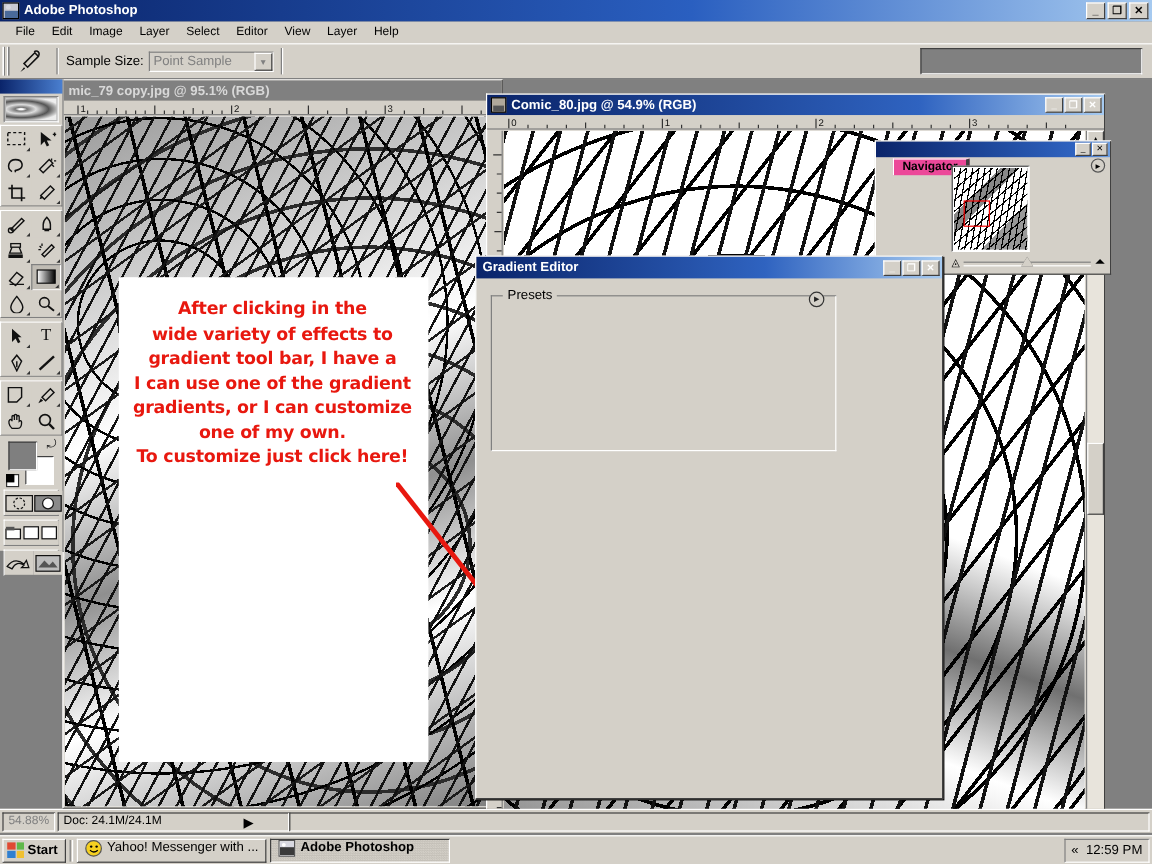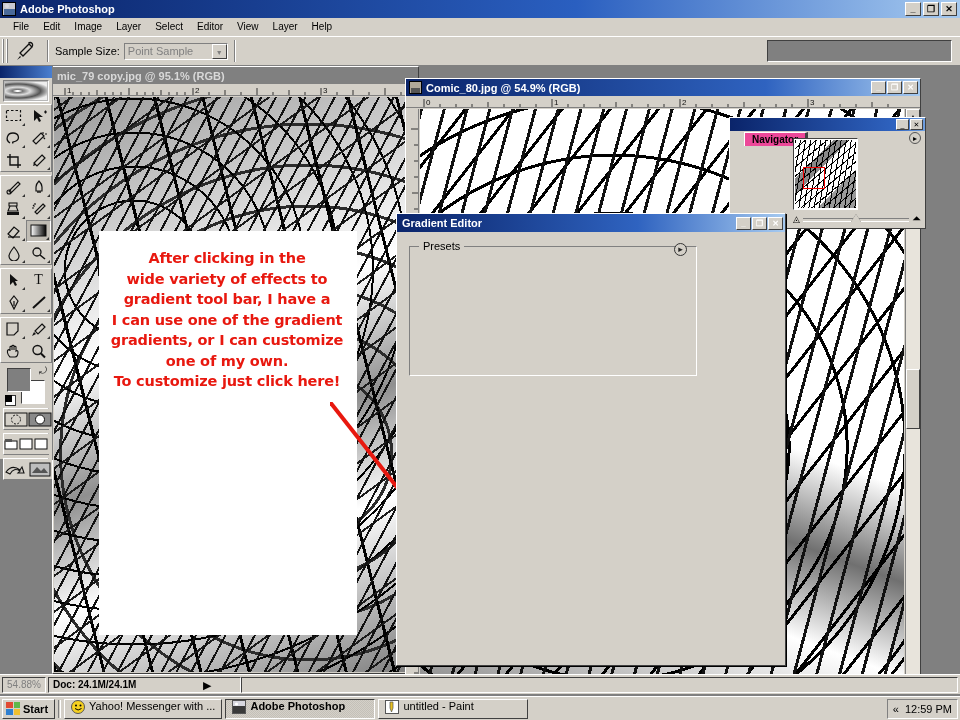--- a/index.html
+++ b/index.html
@@ -342,21 +342,21 @@
   }
   #zoombox {
     width:44px;height:16px;margin:0 2px 0 2px;background:#d4d0c8;color:#808080;font-size:10px;
     line-height:14px;text-align:center;
     border-top:1px solid #404040;border-left:1px solid #404040;
     border-right:1px solid #fff;border-bottom:1px solid #fff;
   }
   #docinfo {
     width:193px;height:16px;background:#d4d0c8;font-size:10px;line-height:14px;padding-left:4px;
     border-top:1px solid #404040;border-left:1px solid #404040;
-    border-right:1px solid #fff;border-bottom:1px solid #fff;font-weight:bold;
+    border-right:1px solid #fff;border-bottom:1px solid #fff;
   }
   #statusgrow { flex:1; height:16px; margin-right:2px; background:#d4d0c8;
     border-top:1px solid #404040;border-left:1px solid #404040;
     border-right:1px solid #fff;border-bottom:1px solid #fff; }
   #statusarrow { position:absolute; left:203px; top:4px; font-size:11px; color:#000; }
 
   #taskbar {
     position:absolute; left:0; top:696px; width:960px; height:24px; background:#d4d0c8;
     border-top:1px solid #fff; display:flex; align-items:center; gap:3px; padding:0 2px;
   }
@@ -1123,29 +1123,20 @@
       <span class="taskico" style="background:#ffffff;position:relative;overflow:hidden;">
         <svg width="12" height="12" style="display:block">
             <rect width="12" height="12" fill="#d8d8e0"></rect>
             <rect y="5" width="12" height="7" fill="#3a3a3a"></rect>
             <circle cx="3.5" cy="3" r="1.6" fill="#fff"></circle>
           </svg>
       </span>
       <span>Adobe Photoshop</span>
     </span>
 
-    <span class="task">
-      <span class="taskico" style="background:#f2f2f2;position:relative;overflow:hidden;">
-        <svg width="12" height="12" style="display:block">
-            <rect width="12" height="12" fill="#fff"></rect>
-            <path d="M4 1 l3 0 0 6 -1.5 4 -1.5 -4z" fill="#e8c020" stroke="#555" stroke-width="0.7"></path>
-          </svg>
-      </span>
-      <span>untitled - Paint</span>
-    </span>
 
     <span id="tray">
       <span>«</span>
       <span>12:59 PM</span>
     </span>
   </div>
 
 </div>
 
 </body></html>

